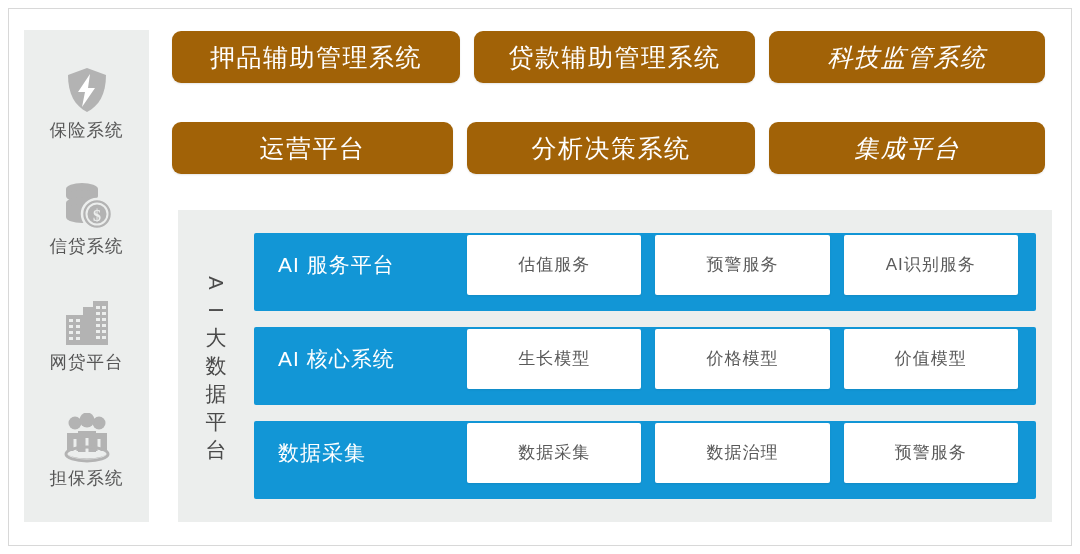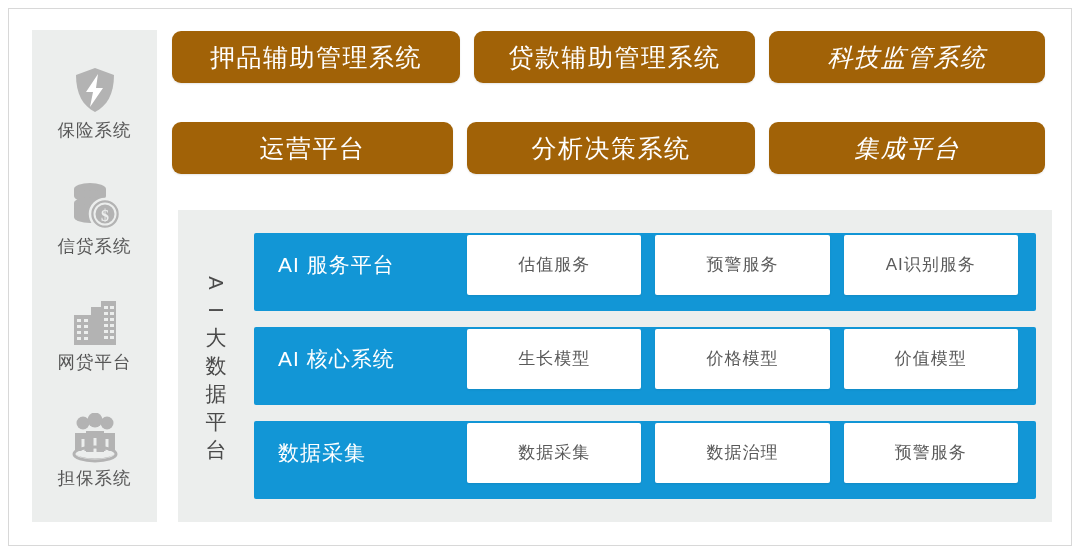--- a/index.html
+++ b/index.html
@@ -25,21 +25,21 @@
     top: 8px;
     width: 1064px;
     height: 538px;
     border: 1.5px solid #d8d8d8;
     background: #ffffff;
   }
 
   
   .sidebar {
     position: absolute;
-    left: 32px;
+    left: 24px;
     top: 30px;
     width: 125px;
     height: 492px;
     background: #eceeed;
     display: flex;
     flex-direction: column;
     justify-content: space-around;
     align-items: center;
     padding: 14px 0;
   }

